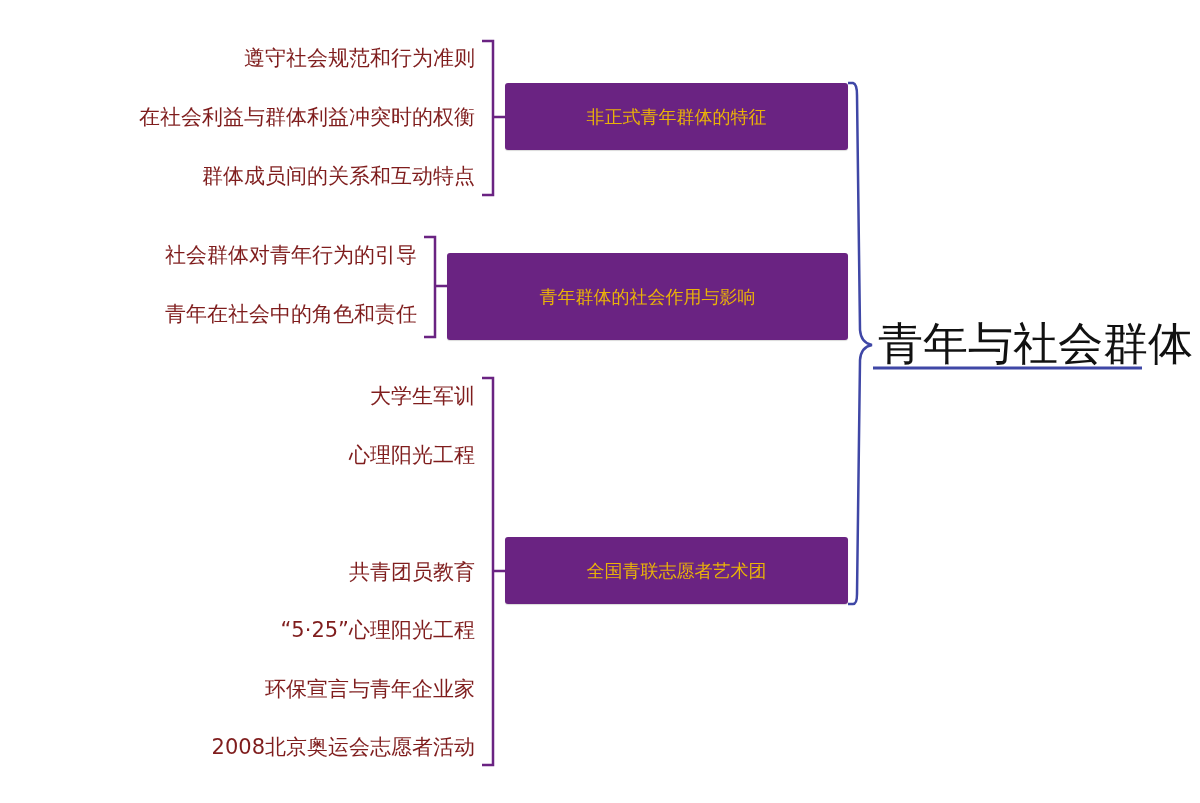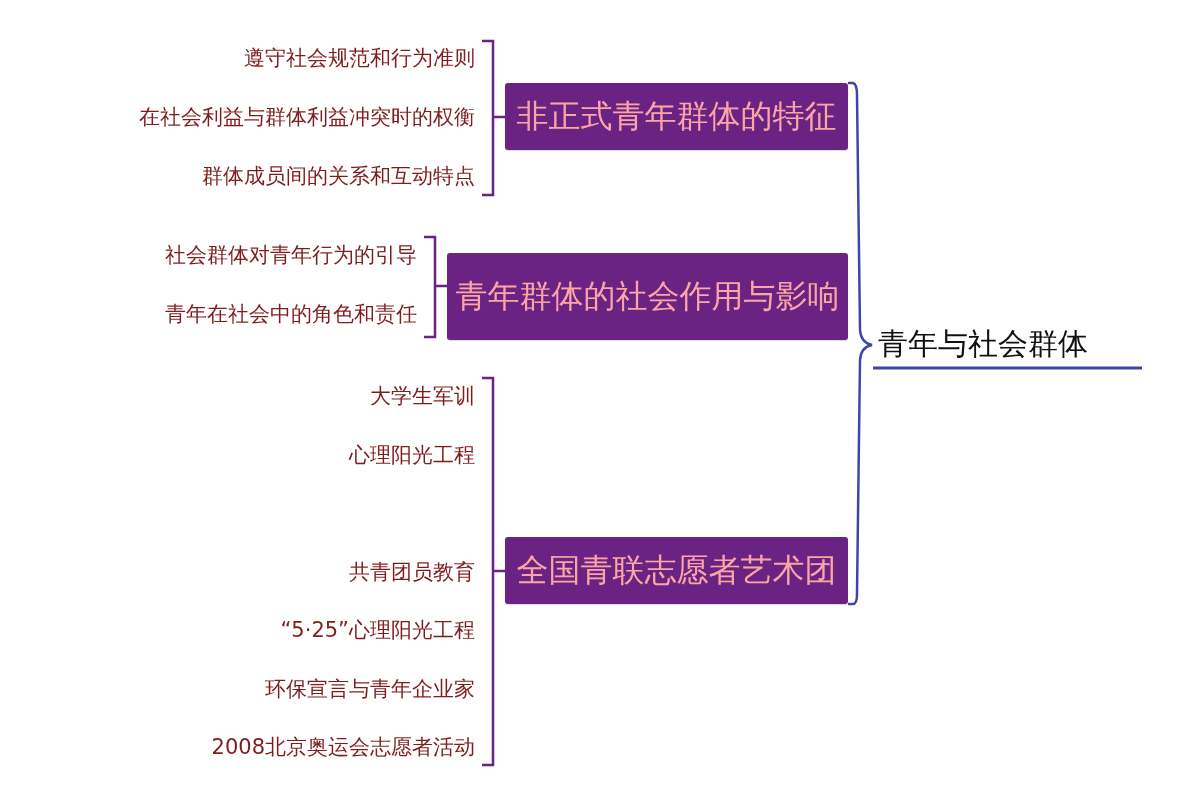--- a/index.html
+++ b/index.html
@@ -1,24 +1,24 @@
 <!DOCTYPE html>
 <html><head>
 <meta charset="utf-8">
 <style>
   html, body { margin:0; padding:0; background:#ffffff; }
   body { width:1200px; height:803px; position:relative; overflow:hidden;
          font-family: "DejaVu Sans", "Liberation Sans", sans-serif; }
-  .box { position:absolute; background:#6a2382; border-radius:3px; color:#fca5a5;
+  .box { position:absolute; background:#6a2382; border-radius:3px; color:#eab308;
          display:flex; align-items:center; justify-content:center;
-         font-size:32px; white-space:nowrap; box-shadow:0 1px 1px rgba(0,0,0,0.15); }
+         font-size:18px; white-space:nowrap; box-shadow:0 1px 1px rgba(0,0,0,0.15); }
   .leaf { position:absolute; right:0; text-align:right; color:#7f1d1d; font-size:21px;
           white-space:nowrap; line-height:28px; }
   .leafwrap { position:absolute; }
-  .root { position:absolute; left:878px; top:322px; font-size:30px; color:#111111;
+  .root { position:absolute; left:878px; top:322px; font-size:45px; color:#111111;
           white-space:nowrap; line-height:44px; }
   svg { position:absolute; left:0; top:0; }
 </style>
 </head>
 <body>
 
 <svg width="1200" height="803">
 
   <path d="M848,83 L853,83 Q857,84 857,95 L860,330 Q861,343 872,345 Q861,347 860,360 L857,594 Q857,604 853,604 L848,604" fill="none" stroke="#3f47a6" stroke-width="2.5"></path>
 

